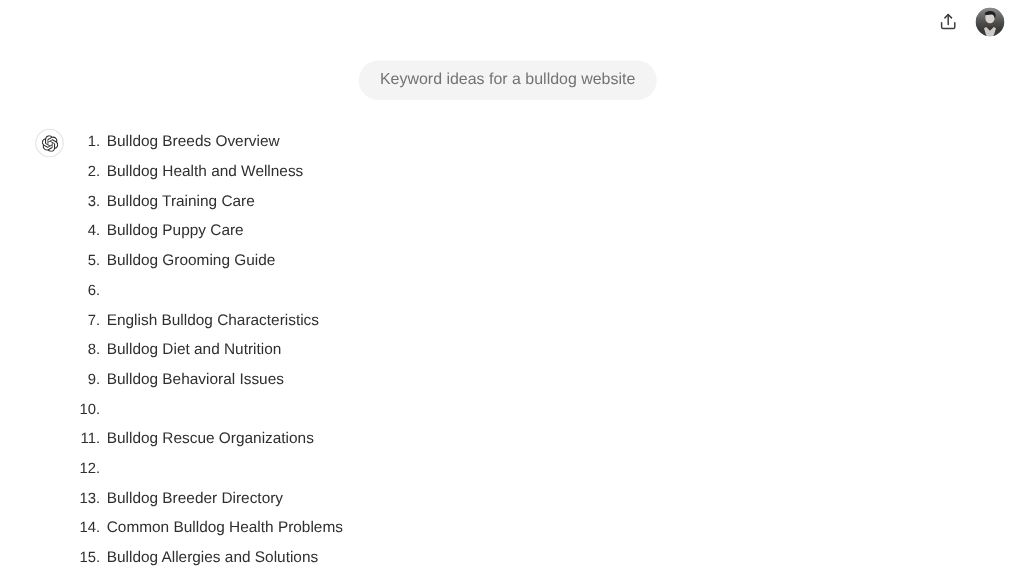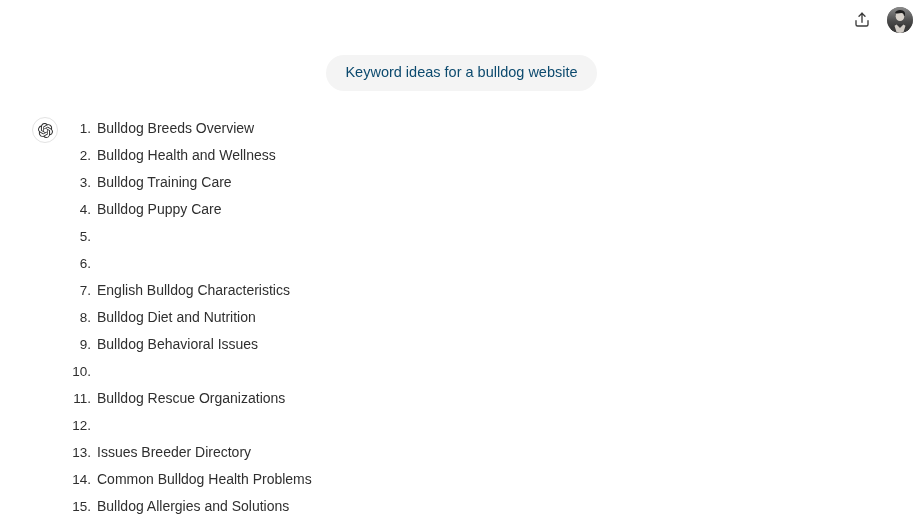--- a/index.html
+++ b/index.html
@@ -74,21 +74,21 @@
   .user-row {
     position: absolute;
     top: 15px;
     left: 0;
     width: 923px;
     display: flex;
     justify-content: center;
   }
   .user-bubble {
     background: #f4f4f4;
-    color: #0c4a6e;
+    color: #737373;
     border-radius: 20px;
     padding: 9px 19px 10px 19px;
     font-size: 14.5px;
     line-height: 17px;
     max-width: 560px;
     white-space: nowrap;
   }
 
   
   .assistant-row {
@@ -214,20 +214,21 @@
       <li class="answer-item">
         <span class="item-number">3.</span>
         <span class="item-label">Bulldog Training Care</span>
       </li>
       <li class="answer-item">
         <span class="item-number">4.</span>
         <span class="item-label">Bulldog Puppy Care</span>
       </li>
       <li class="answer-item">
         <span class="item-number">5.</span>
+        <span class="item-label">Bulldog Grooming Guide</span>
       </li>
       <li class="answer-item">
         <span class="item-number">6.</span>
       </li>
       <li class="answer-item">
         <span class="item-number">7.</span>
         <span class="item-label">English Bulldog Characteristics</span>
       </li>
       <li class="answer-item">
         <span class="item-number">8.</span>
@@ -242,21 +243,21 @@
       </li>
       <li class="answer-item">
         <span class="item-number">11.</span>
         <span class="item-label">Bulldog Rescue Organizations</span>
       </li>
       <li class="answer-item">
         <span class="item-number">12.</span>
       </li>
       <li class="answer-item">
         <span class="item-number">13.</span>
-        <span class="item-label">Issues Breeder Directory</span>
+        <span class="item-label">Bulldog Breeder Directory</span>
       </li>
       <li class="answer-item">
         <span class="item-number">14.</span>
         <span class="item-label">Common Bulldog Health Problems</span>
       </li>
       <li class="answer-item">
         <span class="item-number">15.</span>
         <span class="item-label">Bulldog Allergies and Solutions</span>
       </li>
 

